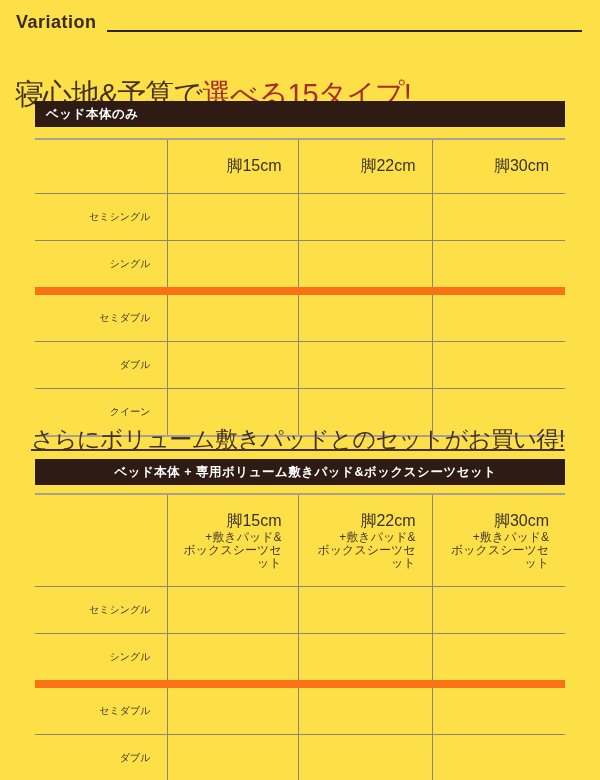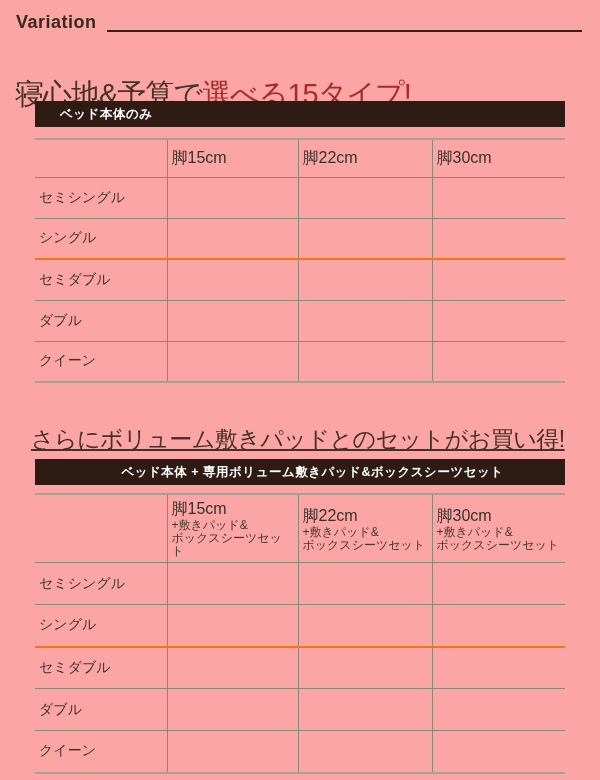--- a/index.html
+++ b/index.html
@@ -1,19 +1,19 @@
 <!DOCTYPE html>
 <html><head>
 <meta charset="utf-8">
 <style>
   html,body{margin:0;padding:0;}
   body{font-family:"Liberation Sans","DejaVu Sans",sans-serif;}
   #page{
     position:relative;width:600px;height:780px;
-    background:#fca5a5;overflow:hidden;
+    background:#fde047;overflow:hidden;
   }
 
   
   .var-row{position:absolute;left:16px;top:12px;width:566px;height:22px;}
   .var-label{
     position:absolute;left:0;top:0;
     font-size:18px;font-weight:bold;letter-spacing:.5px;color:#3a2a1e;
   }
   .var-rule{position:absolute;left:91px;right:0;top:18px;height:2px;background:#32221a;}
 
@@ -23,57 +23,57 @@
     font-size:29px;letter-spacing:-1px;line-height:38px;white-space:nowrap;margin-top:31px;
   }
   .headline .dark{color:#453226;}
   .headline .red{color:#a72b26;}
 
   
   .bar{
     position:absolute;left:35px;width:530px;height:26px;
     background:#2d1b14;color:#ffffff;
     font-size:12.5px;font-weight:bold;letter-spacing:.5px;
-    line-height:26px;padding-left:25px;box-sizing:border-box;
+    line-height:26px;padding-left:11px;box-sizing:border-box;
     white-space:nowrap;
   }
   #bar1{top:101px;}
   #bar2{top:459px;text-align:center;}
 
   
   .headline2{
     position:absolute;left:31px;top:424px;width:560px;
     font-size:23px;letter-spacing:-.5px;color:#453226;white-space:nowrap;text-decoration:underline;
   }
 
   
   .vtable{
     position:absolute;left:35px;width:530px;
     border-collapse:collapse;table-layout:fixed;
     font-size:12px;color:#39322c;
   }
   #table1{top:138px;}
   #table2{top:493px;}
-  .vtable td{padding:4px;text-align:left;vertical-align:middle;}
+  .vtable td{padding:16px;text-align:right;vertical-align:middle;}
   .vtable .vline{border-right:1px solid #8c857a;}
   .vtable thead td{
     border-top:2px solid #a7a095;
     border-bottom:1px solid #8c857a;
   }
   .vtable tbody td{border-bottom:1px solid #8c857a;}
-  .vtable tbody tr.thick td{border-bottom:2px solid #f97316;}
+  .vtable tbody tr.thick td{border-bottom:8px solid #f97316;}
   .vtable tbody tr.last td{border-bottom:2px solid #a7a095;}
   #table1 thead tr{height:38px;}
   #table1 tbody tr{height:41px;}
   #table2 thead tr{height:54px;}
   #table2 tbody tr{height:42px;}
   .col-head{font-size:16px;color:#38312a;}
   .col-head .main{display:block;font-size:16px;line-height:20px;}
   .col-head .sub{display:block;font-size:12px;line-height:13px;color:#44392e;}
-  .row-label{font-size:14px;color:#3b342c;}
+  .row-label{font-size:10px;color:#3b342c;}
   .price-cell{background:transparent;}
 </style>
 </head>
 <body>
 
 <div id="page">
 
   <div class="var-row">
     <span class="var-label">Variation</span>
     <span class="var-rule"></span>

